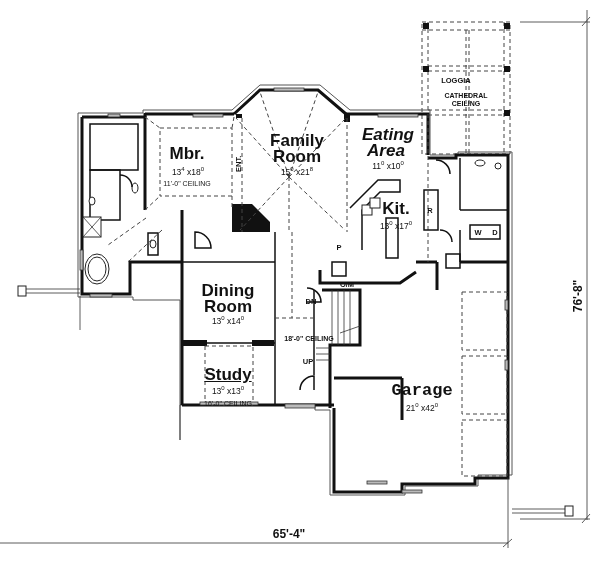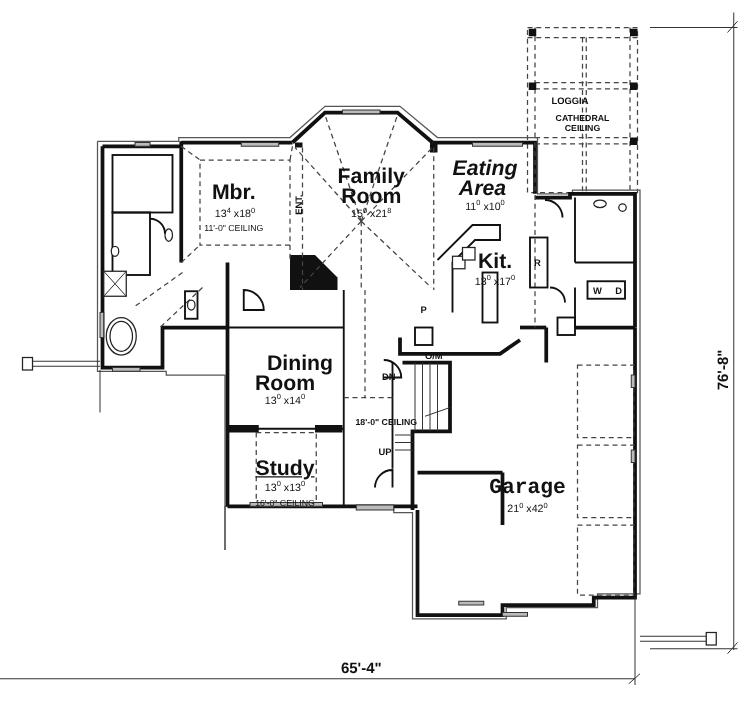--- a/index.html
+++ b/index.html
@@ -235,21 +235,21 @@
 <div class="lbl tiny" style="left:430px; top:207px;">R</div>
 <div class="lbl tiny" style="left:339px; top:244px;">P</div>
 <div class="lbl tiny" style="left:347px; top:281px;">O/M</div>
 <div class="lbl tiny" style="left:478px; top:229px;">W</div>
 <div class="lbl tiny" style="left:495px; top:229px;">D</div>
 
 <div class="lbl tiny" style="left:456px; top:77px;">LOGGIA</div>
 <div class="lbl ceil" style="left:466px; top:92px; font-weight:bold;">CATHEDRAL</div>
 <div class="lbl ceil" style="left:466px; top:100px; font-weight:bold;">CEILING</div>
 
-<div class="lbl room-big" style="left:240px; top:282px;">Dining</div>
+<div class="lbl room-big" style="left:228px; top:282px;">Dining</div>
 <div class="lbl room-big" style="left:228px; top:298px;">Room</div>
 <div class="lbl room-dim" style="left:228px; top:315px;"><span>13</span><sup>0</sup><span> x</span><span>14</span><sup>0</sup></div>
 
 <div class="lbl room-big" style="left:228px; top:366px;text-decoration:underline;">Study</div>
 <div class="lbl room-dim" style="left:228px; top:385px;"><span>13</span><sup>0</sup><span> x</span><span>13</span><sup>0</sup></div>
 <div class="lbl ceil" style="left:228px; top:400px;">16'-0" CEILING</div>
 
 <div class="lbl ceil" style="left:309px; top:335px; font-weight:bold;">18'-0" CEILING</div>
 <div class="lbl tiny" style="left:311px; top:298px;">DN</div>
 <div class="lbl tiny" style="left:308px; top:358px;">UP</div>

